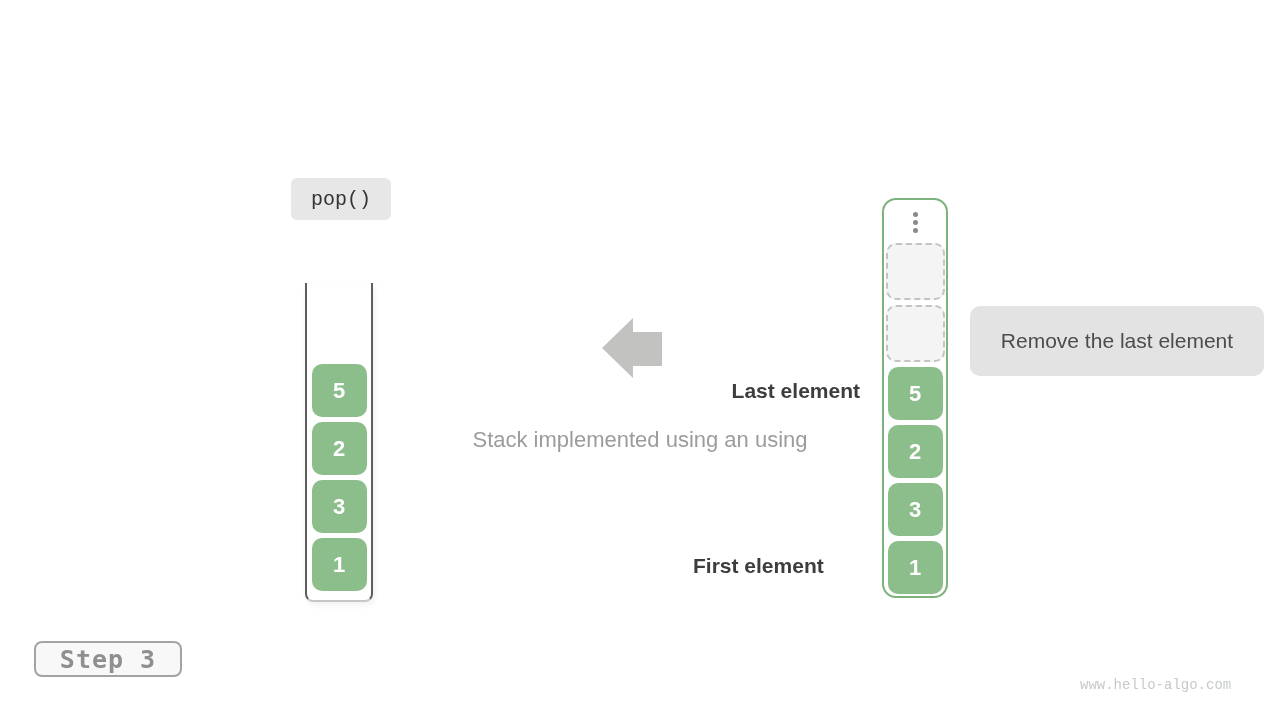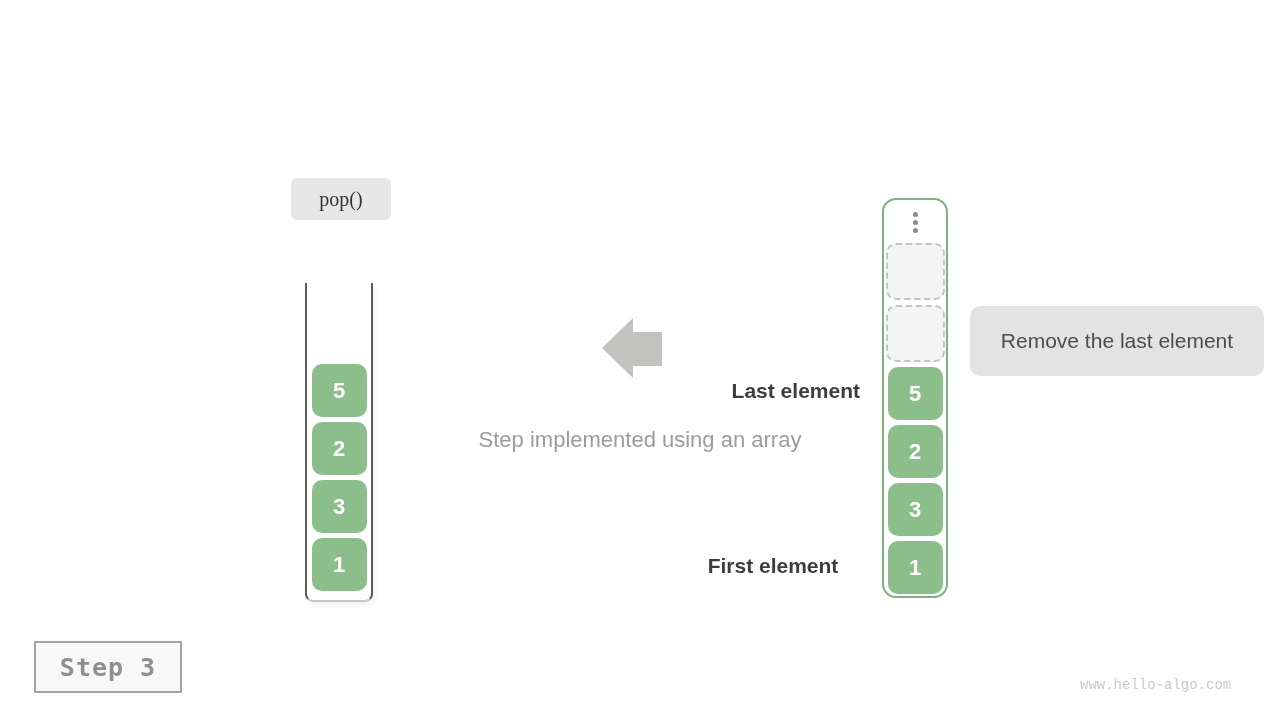--- a/index.html
+++ b/index.html
@@ -25,21 +25,21 @@
     background:#ffffff;
     font-family:"Liberation Sans", sans-serif;
   }
   .abs{position:absolute;box-sizing:border-box;}
 
   
   .op-label{
     left:291px;top:178px;width:100px;height:42px;
     background:var(--label-bg);border-radius:6px;
     display:flex;align-items:center;justify-content:center;
-    font-family:Liberation Serif, serif;
+    font-family:Liberation Mono, monospace;
     font-size:20px;color:var(--code-text);
   }
 
   
   .stack-container{
     left:305px;top:283px;width:68px;height:319px;
     border-left:2px solid var(--wall-dark);
     border-right:2px solid var(--wall-dark);
     border-bottom:2px solid var(--wall-bottom);
     border-radius:0 0 8px 8px;
@@ -74,38 +74,38 @@
   
   .arrow{left:602px;top:318px;width:60px;height:60px;}
   .arrow polygon{fill:var(--arrow-gray);}
 
   
   .last-element{
     left:700px;top:378px;width:160px;text-align:right;
     font-size:21px;font-weight:bold;color:var(--dark-text);line-height:26px;
   }
   .first-element{
-    left:693px;top:553px;width:160px;text-align:center;
+    left:693px;top:553px;width:160px;text-align:left;
     font-size:21px;font-weight:bold;color:var(--dark-text);line-height:26px;
   }
   .caption{
     left:440px;top:427px;width:400px;text-align:center;
     font-size:22px;color:var(--muted-text);line-height:26px;
   }
   .action-label{
     left:970px;top:306px;width:294px;height:70px;
     background:var(--action-bg);border-radius:10px;
     display:flex;align-items:center;justify-content:center;
     font-size:21px;color:#4c4c4c;
   }
 
   
   .step-button{
-    left:34px;top:641px;width:148px;height:52px;
-    background:#f8f8f8;border:2px solid #a3a3a3;border-radius:0;
+    left:34px;top:641px;width:148px;height:36px;
+    background:#f8f8f8;border:2px solid #a3a3a3;border-radius:8px;
     display:flex;align-items:center;justify-content:center;
     font-family:"DejaVu Sans Mono", monospace;
     font-size:25px;font-weight:bold;color:var(--step-text);letter-spacing:1px;
   }
   .watermark{
     left:1080px;top:677px;
     font-family:Liberation Mono, monospace;
     font-size:14px;color:var(--watermark-text);
   }
 </style>
@@ -119,21 +119,21 @@
   <div class="cell">2</div>
   <div class="cell">3</div>
   <div class="cell">1</div>
 </div>
 
 <svg class="abs arrow" viewBox="0 0 60 60" xmlns="http://www.w3.org/2000/svg">
   <polygon points="0,30 31,0 31,14 60,14 60,48 31,48 31,60"></polygon>
 </svg>
 
 <div class="abs last-element">Last element</div>
-<div class="abs caption">Step implemented using an array</div>
+<div class="abs caption">Stack implemented using an using</div>
 <div class="abs first-element">First element</div>
 <div class="abs action-label">Remove the last element</div>
 
 <div class="abs array-container">
   <div class="ellipsis">
     <div class="dot"></div>
       <div class="dot"></div>
       <div class="dot"></div>
   </div>
   <div class="cell-empty"></div>

